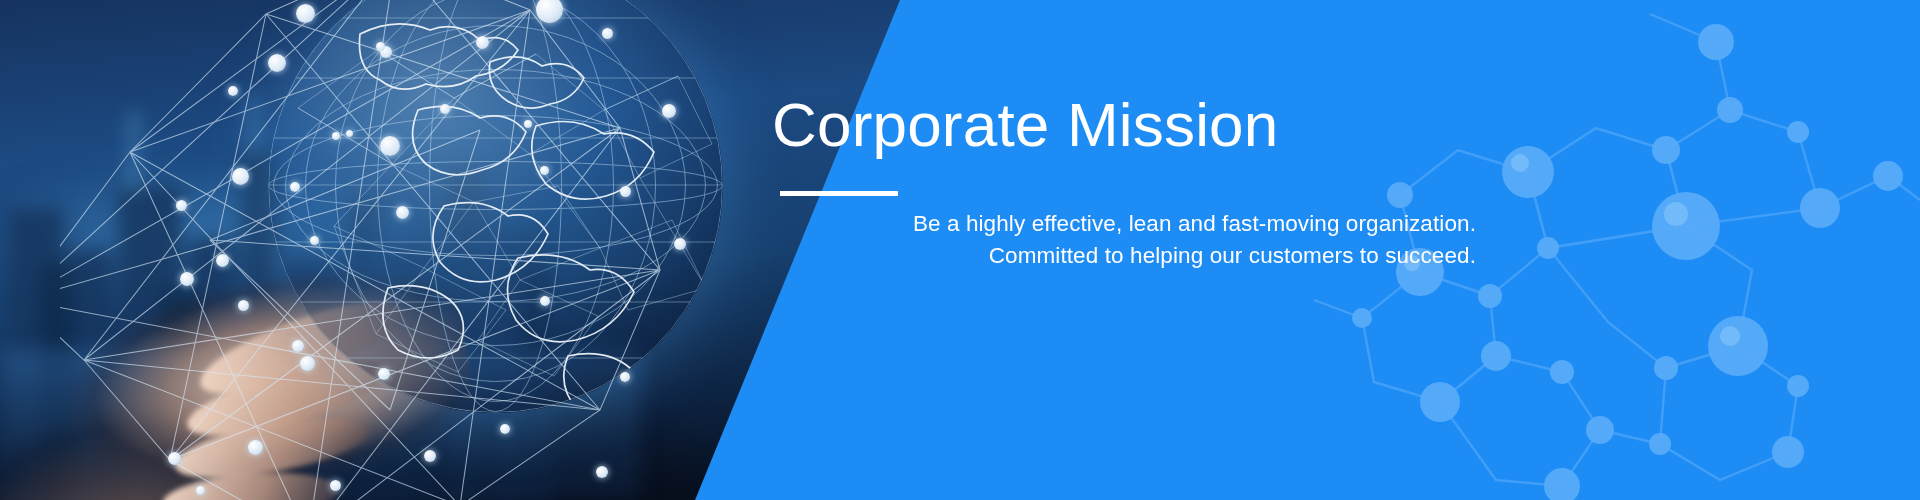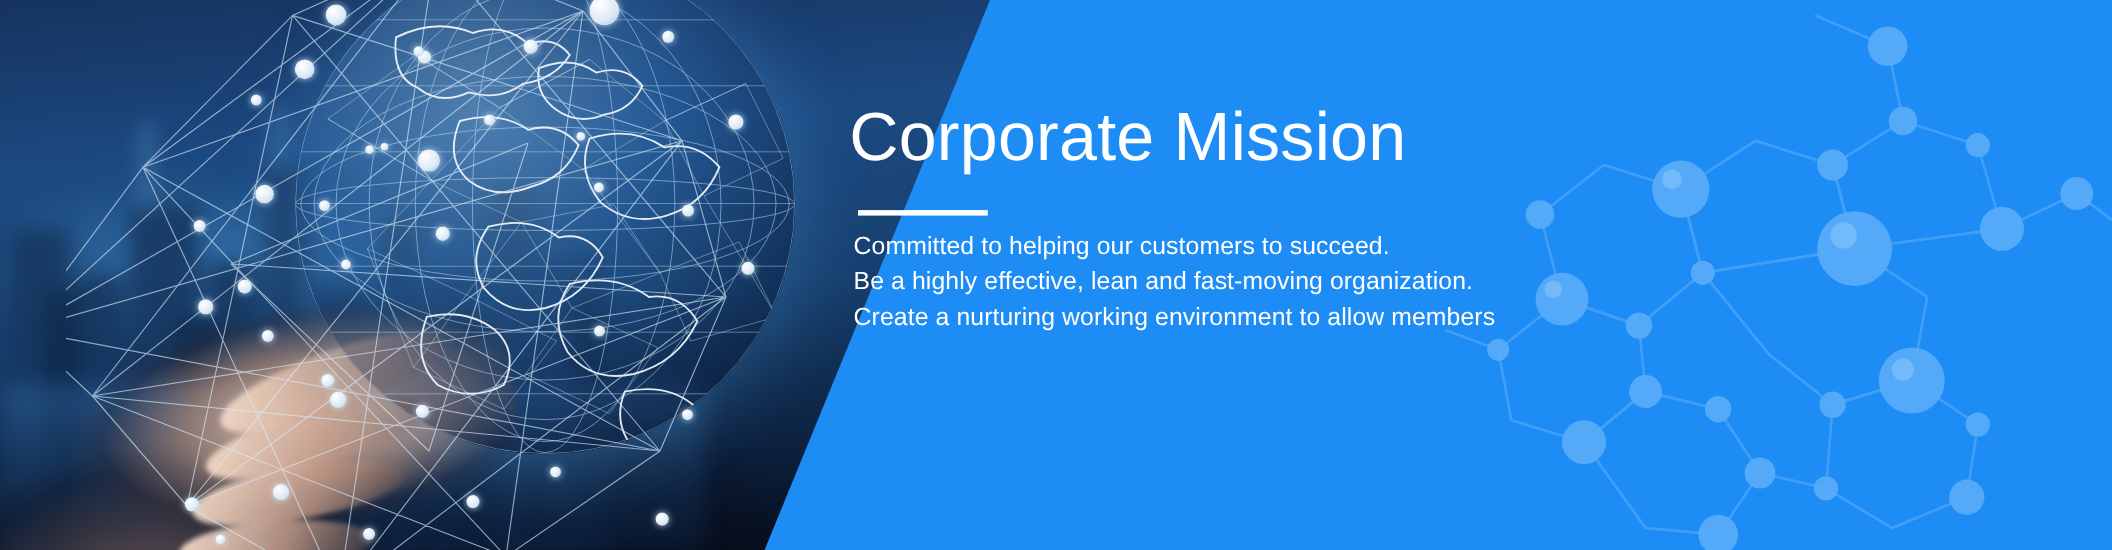--- a/index.html
+++ b/index.html
@@ -83,21 +83,21 @@
   .node{
     position:absolute;border-radius:50%;
     background:radial-gradient(circle at 35% 32%, #ffffff, #dce9f6 58%, #a8c4dd 100%);
     box-shadow:0 0 7px rgba(210,235,255,.85);
   }
 
   
   .content{
     position:absolute;
     left:772px;top:0;
-    width:700px;height:500px;
+    width:700px;height:500px;text-align:right;
   }
   .title{
     position:absolute;left:0;top:92px;
     margin:0;
     font-size:62px;
     font-weight:400;
     letter-spacing:.2px;
     color:#ffffff;
     line-height:1.05;
     white-space:nowrap;
@@ -330,19 +330,18 @@
       <div class="node" style="left:196px;top:486px;width:9px;height:9px;"></div>
     </div>
   </div>
 
   <div class="content">
     <h1 class="title">Corporate Mission</h1>
 
     <div class="rule"></div>
 
     <div class="body-copy">
+      <p class="body-line">Be a highly effective, lean and fast-moving organization.</p>
       <p class="body-line">Committed to helping our customers to succeed.</p>
-      <p class="body-line">Be a highly effective, lean and fast-moving organization.</p>
-      <p class="body-line">Create a nurturing working environment to allow members</p>
     </div>
   </div>
 
 </div>
 
 </body></html>

